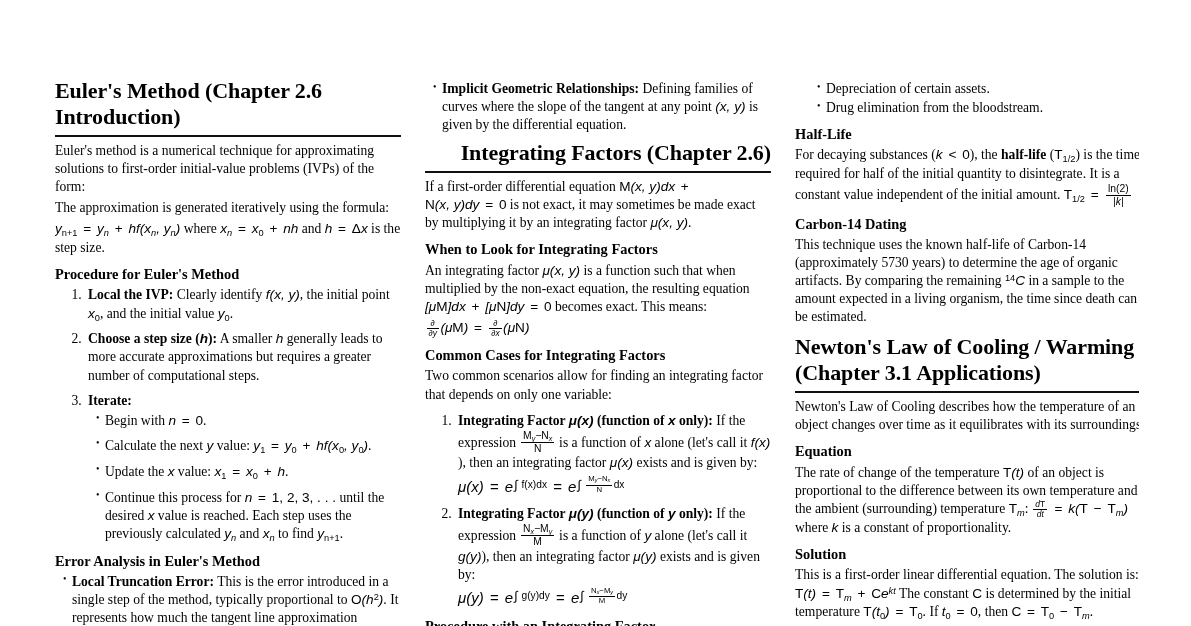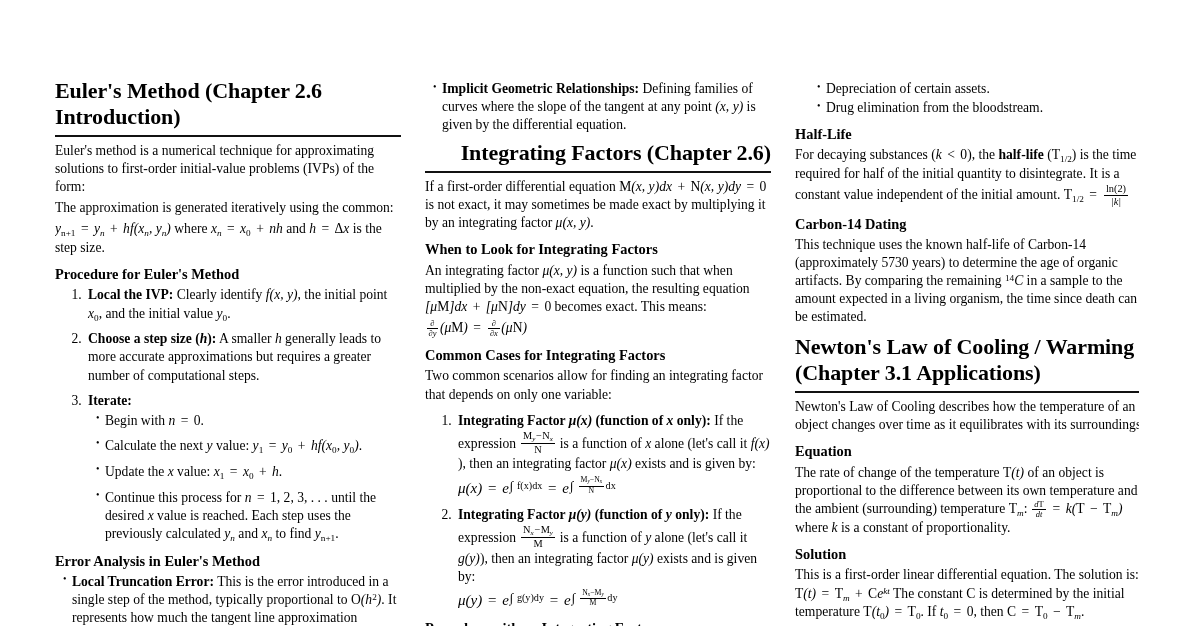--- a/index.html
+++ b/index.html
@@ -92,21 +92,21 @@
     left: 0;
     top: -0.5px;
     font-size: 10px;
   }
   ul.bul.tightli > li { margin-bottom: 1px; }
 
   b, strong { font-weight: bold; }
 
   
   .m {
-    font-family: Liberation Serif, serif;
+    font-family: Liberation Sans, sans-serif;
     font-style: italic;
     white-space: nowrap;
   }
   .m .up { font-style: normal; }
   .m .op { font-style: normal; padding: 0 2px; }
   .m .bigop { font-style: normal; font-size: 1.25em; vertical-align: -0.12em; padding: 0 1px; }
   sub.s { font-size: 0.68em; font-style: italic; vertical-align: -0.28em; }
   sub.sn { font-size: 0.68em; font-style: normal; vertical-align: -0.28em; }
   sup.pn { font-size: 0.68em; font-style: normal; vertical-align: 0.42em; }
 
@@ -132,21 +132,21 @@
 
     <div class="col col1">
 
       <h1 class="sec">Euler's Method (Chapter 2.6 Introduction)</h1>
 
       <p class="body nb">
         <span>Euler's method is a numerical technique for approximating solutions to first-order initial-value problems (IVPs) of the form:</span>
       </p>
 
       <p class="body nb">
-        <span>The approximation is generated iteratively using the common:</span>
+        <span>The approximation is generated iteratively using the formula:</span>
       </p>
       <p class="body">
         <span class="m">y<sub class="sn">n+1</sub> <span class="op">=</span> y<sub class="s">n</sub> <span class="op">+</span> hf(x<sub class="s">n</sub>, y<sub class="s">n</sub>)</span>
         where <span class="m">x<sub class="s">n</sub> <span class="op">=</span> x<sub class="sn">0</sub> <span class="op">+</span> nh</span> and
         <span class="m">h <span class="op">=</span> <span class="up">Δ</span>x</span> is the step size.
       </p>
 
       <h2 class="sub">Procedure for Euler's Method</h2>
 
       <ol class="num">

